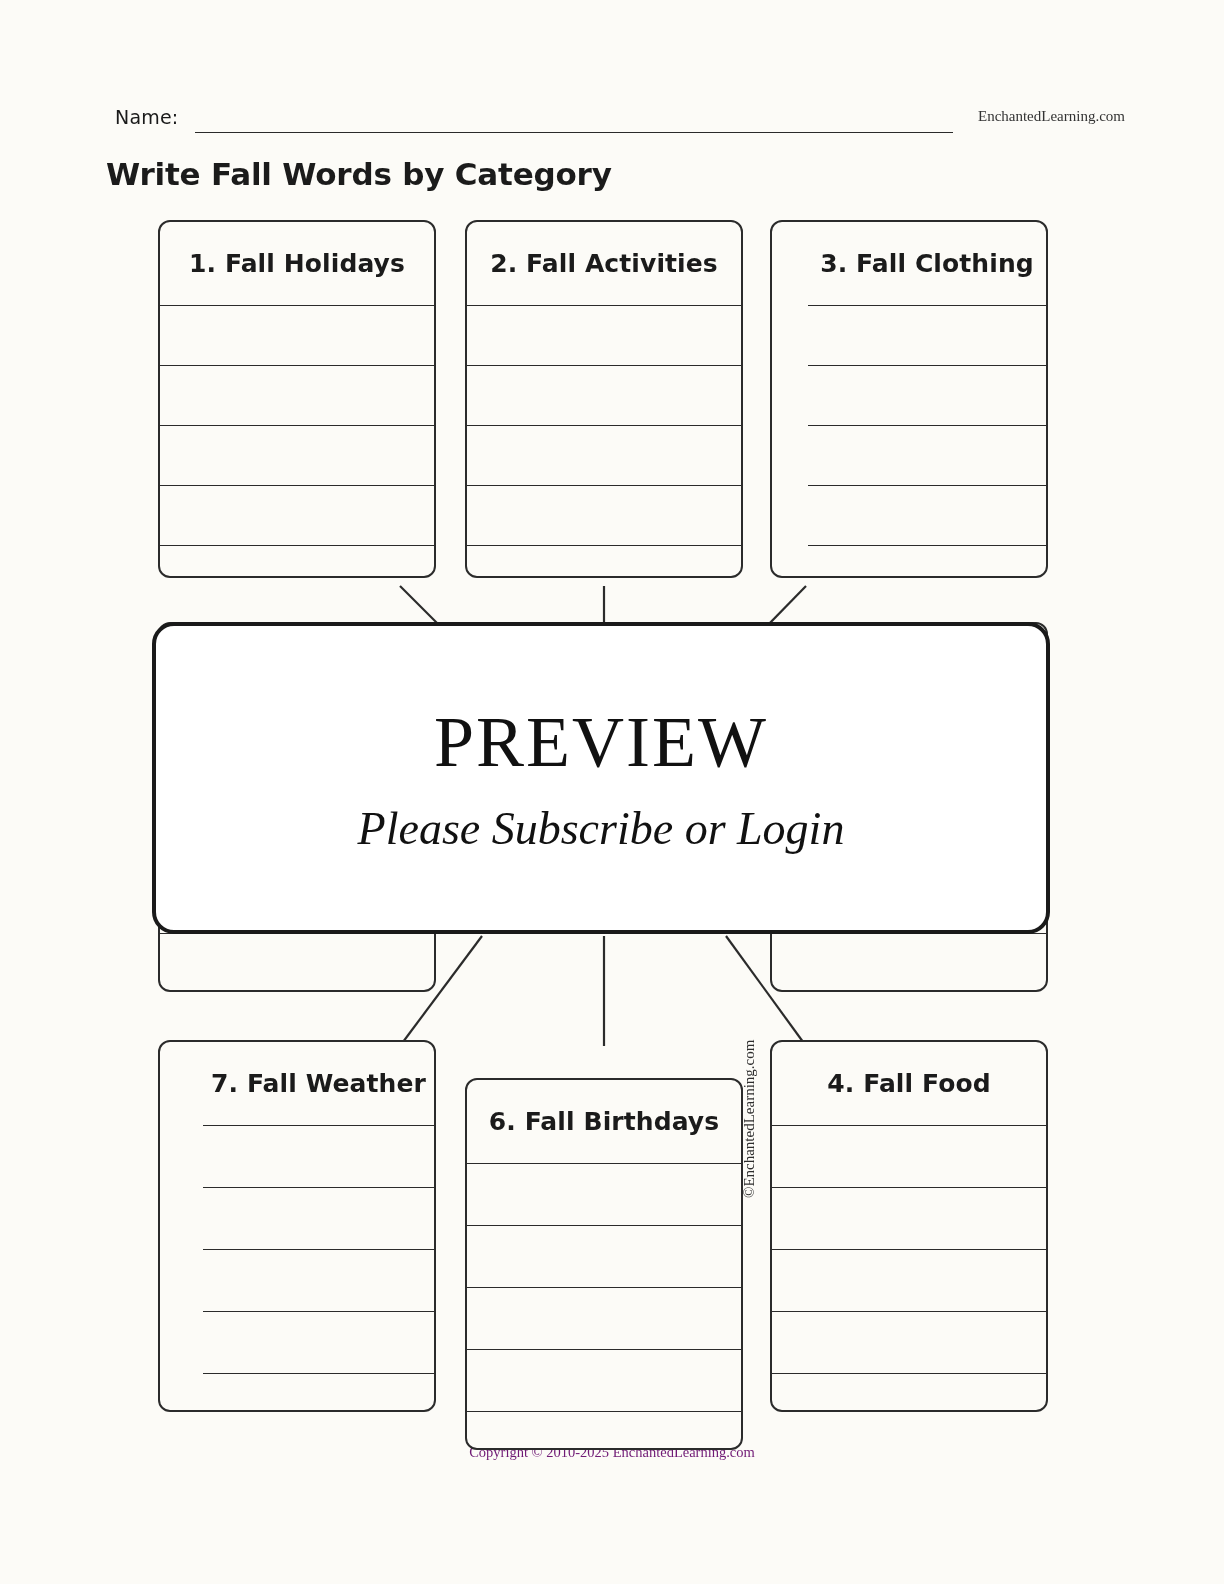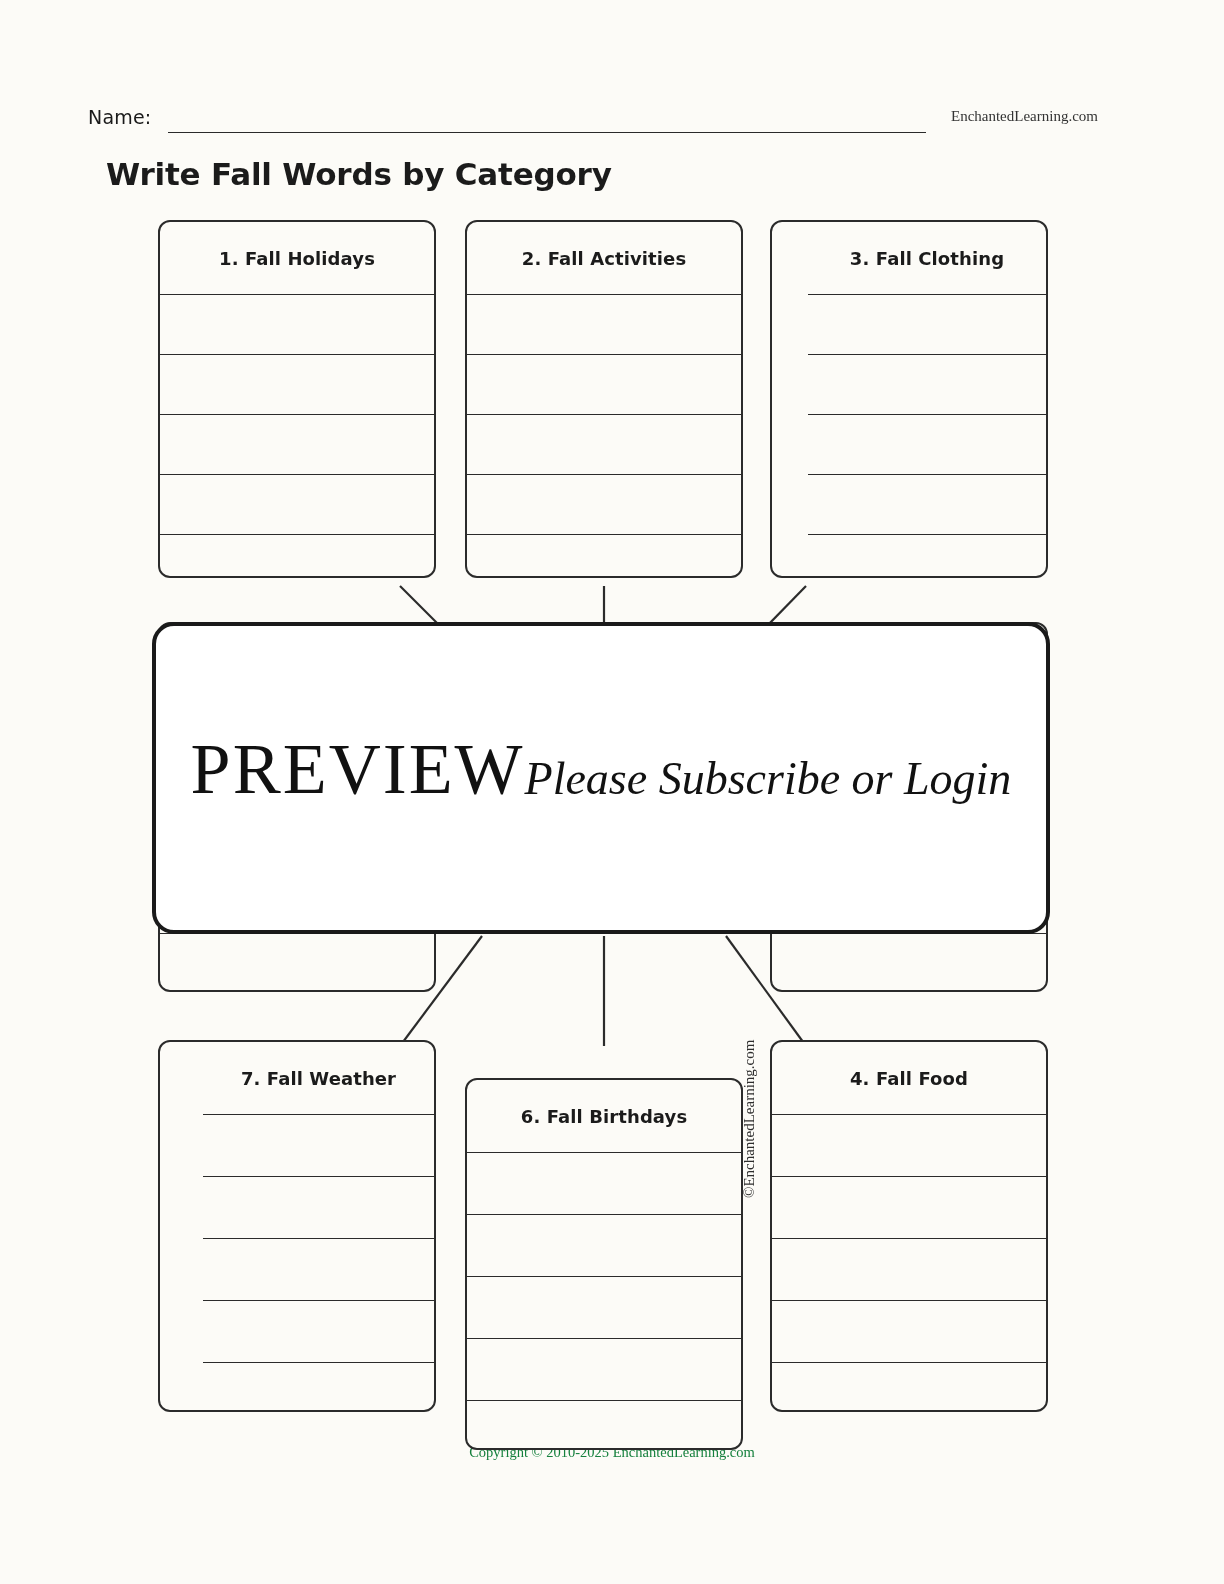--- a/index.html
+++ b/index.html
@@ -18,21 +18,21 @@
   .page {
     position: absolute;
     left: 0; top: 0;
     width: 1224px;
     height: 1584px;
   }
 
   
   .name-row {
     position: absolute;
-    left: 88px;
+    left: 115px;
     top: 104px;
     width: 1010px;
     height: 34px;
   }
   .name-label {
     position: absolute;
     left: 0;
     top: 2px;
     font-size: 19px;
     color: #1a1a1a;
@@ -81,28 +81,28 @@
   .cat-box {
     position: absolute;
     box-sizing: border-box;
     border: 2.2px solid #2b2b2b;
     border-radius: 12px;
     background: #fcfbf7;
     z-index: 2;
     overflow: hidden;
   }
   .cat-head {
-    height: 73px;
+    height: 84px;
     box-sizing: border-box;
     border-bottom: 1.6px solid #2b2b2b;
     display: flex;
     align-items: center;
     justify-content: center;
     font-family: "DejaVu Sans", sans-serif;
-    font-size: 18px;
+    font-size: 25px;
     font-weight: bold;
     color: #1b1b1b;
     letter-spacing: 0.1px;
     white-space: nowrap;
   }
   .cat-line {
     box-sizing: border-box;
     border-bottom: 1.6px solid #2b2b2b;
   }
   .cat-line.last { border-bottom: none; }
@@ -120,21 +120,21 @@
     left: 152px;
     top: 622px;
     width: 898px;
     height: 312px;
     box-sizing: border-box;
     border: 4px solid #1a1a1a;
     border-radius: 22px;
     background: #ffffff;
     z-index: 10;
     display: flex;
-    flex-direction: row;
+    flex-direction: column;
     align-items: center;
     justify-content: center;
   }
   .preview-title {
     font-family: "Liberation Serif", serif;
     font-size: 72px;
     letter-spacing: 2px;
     color: #111;
     margin-bottom: 18px;
   }
@@ -161,21 +161,21 @@
 
   
   .footer {
     position: absolute;
     left: 0;
     top: 1444px;
     width: 1224px;
     text-align: center;
     font-family: "Liberation Serif", serif;
     font-size: 14.5px;
-    color: #15803d;
+    color: #701a75;
   }
 </style>
 </head>
 <body>
 
 <div class="page">
 
   <div class="name-row">
     <span class="name-label">Name:</span>
     <div class="name-line"></div>

